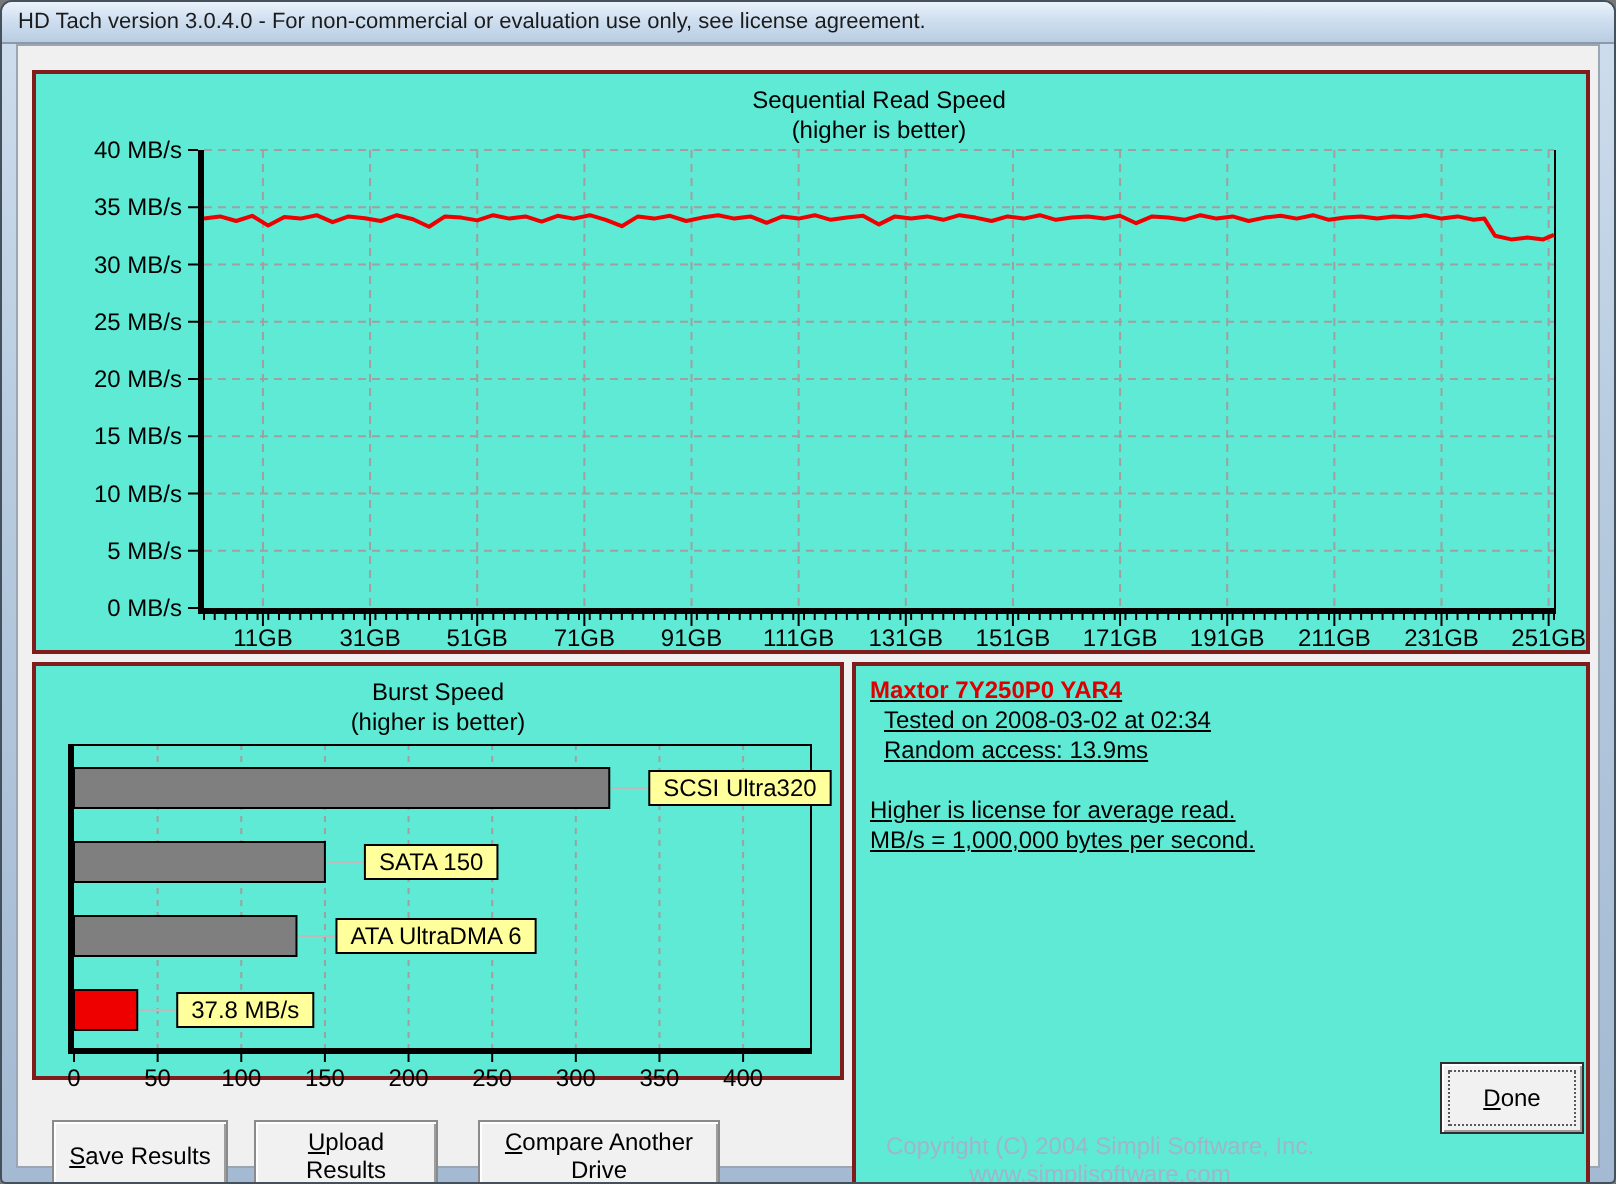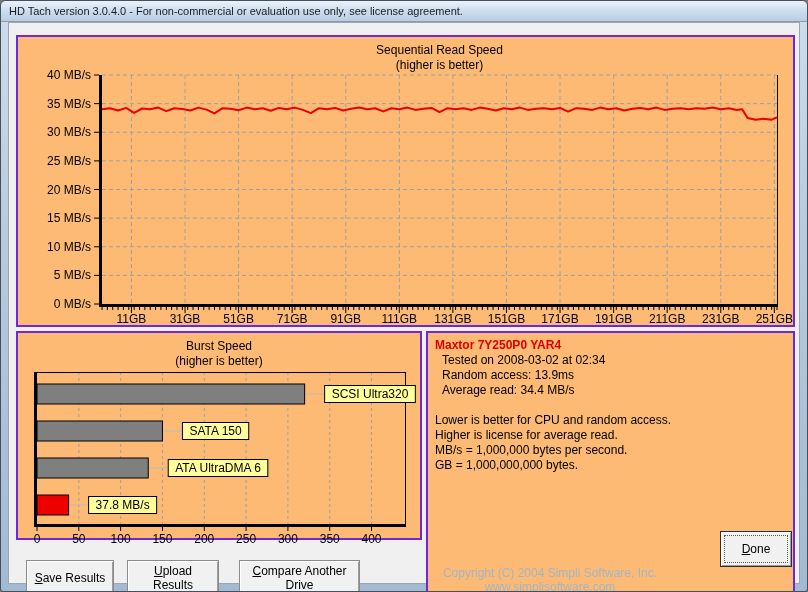--- a/index.html
+++ b/index.html
@@ -16,21 +16,21 @@
     background:linear-gradient(180deg,#eaf2fa 0%,#cfdff0 45%,#b9cde2 100%);
     border-bottom:1px solid #8a9aab;
     color:#1b1b1b; font-size:11px; line-height:21px; padding-left:8px;
     white-space:nowrap; overflow:hidden;
   }
   .client {
     position:absolute; left:7px; right:7px; top:21px; bottom:7px;
     background:#f0f0f0; border:1px solid #9aa6b1;
   }
   .panel {
-    position:absolute; background:#fdba74; border:2px solid #6d28d9;
+    position:absolute; background:#5eead4; border:2px solid #7f1d1d;text-decoration:underline;
   }
   .panel svg { position:absolute; left:0; top:0; }
   svg text { font-family:"Liberation Sans", sans-serif; font-size:12px; fill:#000; }
 
   #seq-panel   { left:7px;   top:12px;  width:779px; height:292px; }
   #burst-panel { left:7px;   top:308px; width:406px; height:209px; }
   #info-panel  { left:417px; top:308px; width:369px; height:274px; padding:5px 7px; font-size:12px; line-height:15px; color:#000; }
 
   .info-heading { font-weight:bold; }
   .info-detail  { padding-left:7px; }
@@ -319,26 +319,23 @@
           <text x="311.7272727272727" y="210" text-anchor="middle">350</text>
           <line x1="353.54545454545456" y1="194" x2="353.54545454545456" y2="198" stroke="#000"></line>
           <text x="353.54545454545456" y="210" text-anchor="middle">400</text>
         </svg>
     </div>
 
     <div class="panel" id="info-panel">
       <div class="info-heading" id="info-heading" style="color: rgb(221, 0, 0);">Maxtor 7Y250P0 YAR4</div>
       <div class="info-detail">Tested on 2008-03-02 at 02:34</div>
       <div class="info-detail">Random access: 13.9ms</div>
-      <div class="info-detail">Average read: 34.4 MB/s</div>
       <div class="info-spacer"></div>
-      <div>Lower is better for CPU and random access.</div>
       <div>Higher is license for average read.</div>
       <div>MB/s = 1,000,000 bytes per second.</div>
-      <div>GB = 1,000,000,000 bytes.</div>
     </div>
 
     <button class="btn" id="save-btn">
       <span class="accel">Save Results</span>
     </button>
     <button class="btn" id="upload-btn">
       <span class="accel">Upload Results</span>
     </button>
     <button class="btn" id="compare-btn">
       <span class="accel">Compare Another Drive</span>

